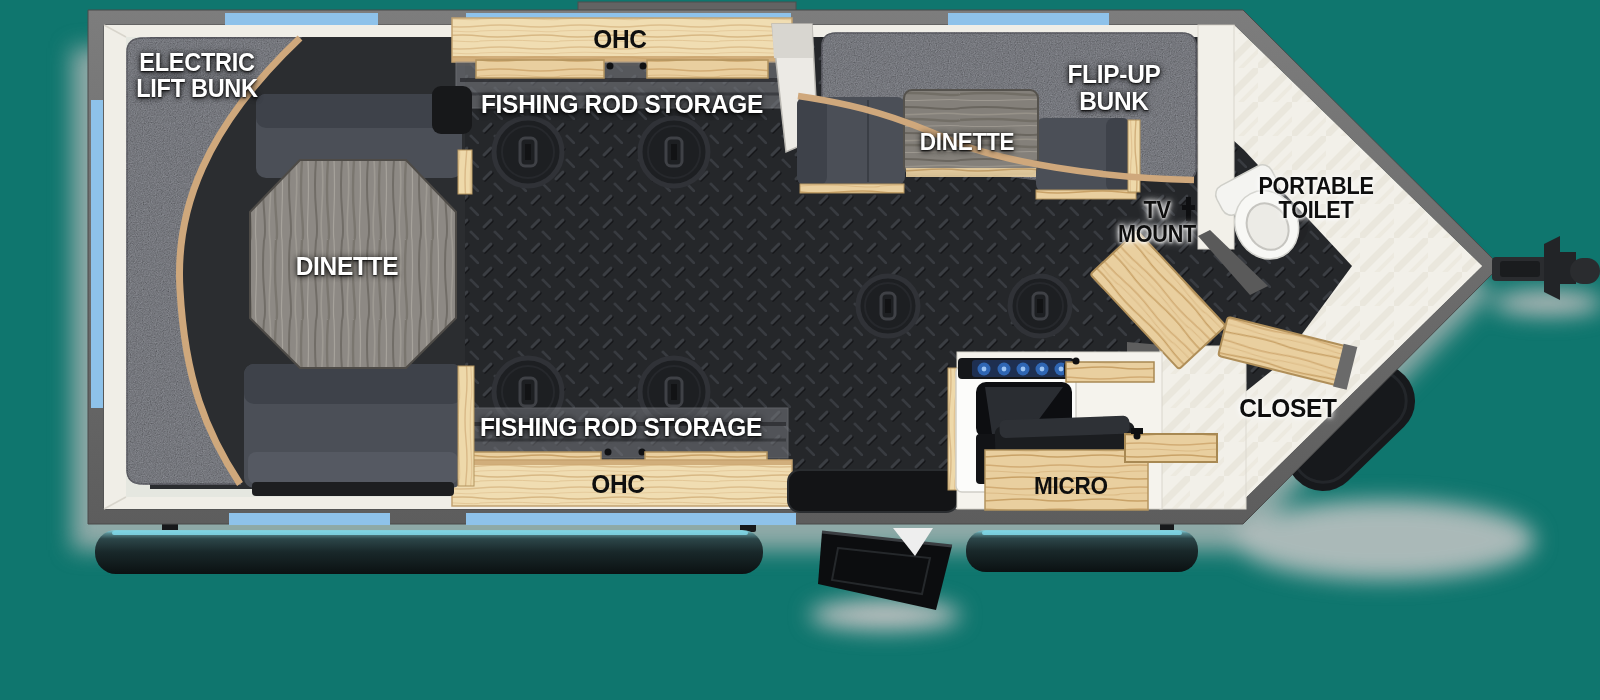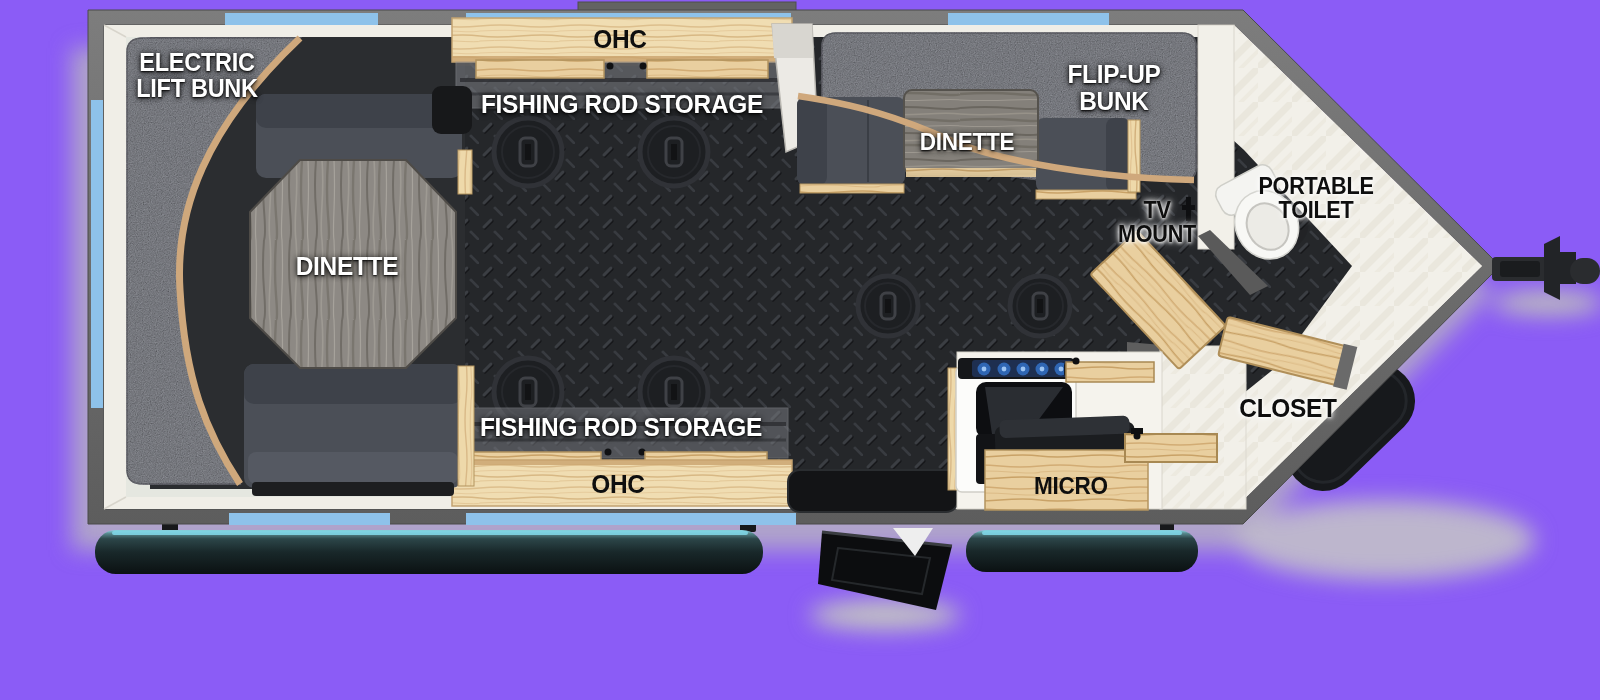--- a/index.html
+++ b/index.html
@@ -1,16 +1,16 @@
 <!DOCTYPE html>
 <html style="--wall-gray: #6b6b6b; --window-blue: #8ec2ea; --floor-black: #25272a; --wood-light: #f0ddb2; --wood-trim: #cfa87c; --bunk-gray: #9fa1a9; --cushion-gray: #4b4f57; --cushion-dark: #3e424a; --interior-white: #f0eee7; --rail-cyan: #7fd6e6;"><head>
 <meta charset="utf-8">
 <style>
   html,body{margin:0;padding:0;background:#ffffff;}
-  #stage{position:relative;width:1600px;height:700px;background:#8b5cf6;overflow:hidden;
+  #stage{position:relative;width:1600px;height:700px;background:#0f766e;overflow:hidden;
          font-family:"Liberation Sans","DejaVu Sans",sans-serif;}
   #plan-svg{position:absolute;left:0;top:0;}
   .lbl{position:absolute;transform:translate(-50%,-50%) scaleX(.94);white-space:pre-line;
        text-align:center;font-weight:700;line-height:1.04;letter-spacing:-.3px;z-index:5;}
   .lbl.white{color:#ffffff;text-shadow:0 1px 2px rgba(0,0,0,.9),0 0 7px rgba(0,0,0,.65),0 2px 6px rgba(0,0,0,.5);}
   .lbl.dark{color:#0e0e0e;}
   .lbl.glow{text-shadow:0 0 5px rgba(255,255,255,.95),0 0 9px rgba(255,255,255,.85),0 1px 3px rgba(255,255,255,.8);}
   .s26{font-size:26px;} .s25{font-size:25px;} .s24{font-size:24px;} .s23{font-size:23px;}
   .c-win{fill:var(--window-blue,#8ec2ea);}
   .c-bunk{fill:var(--bunk-gray,#9fa1a9);}

